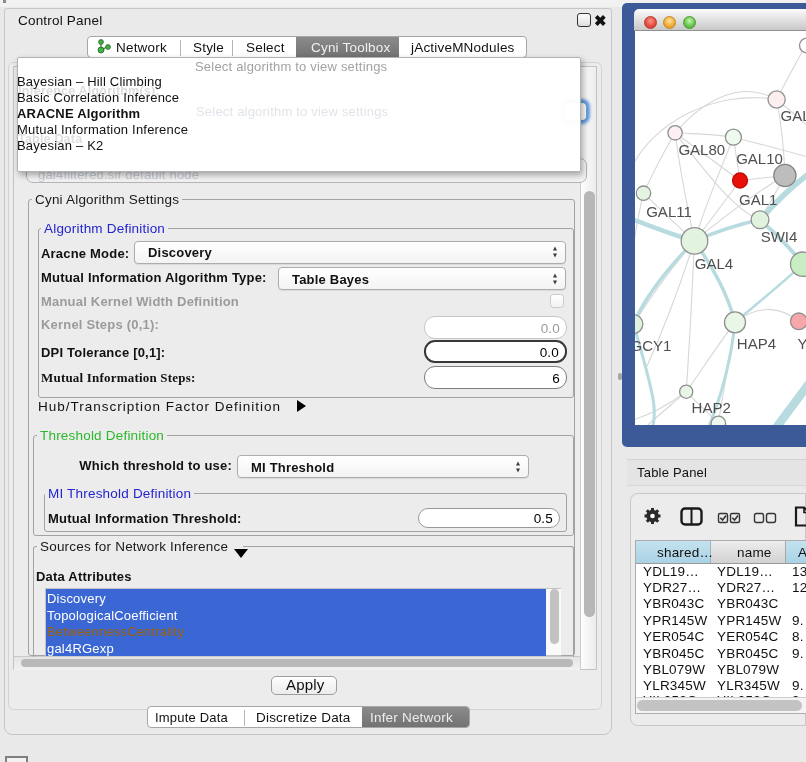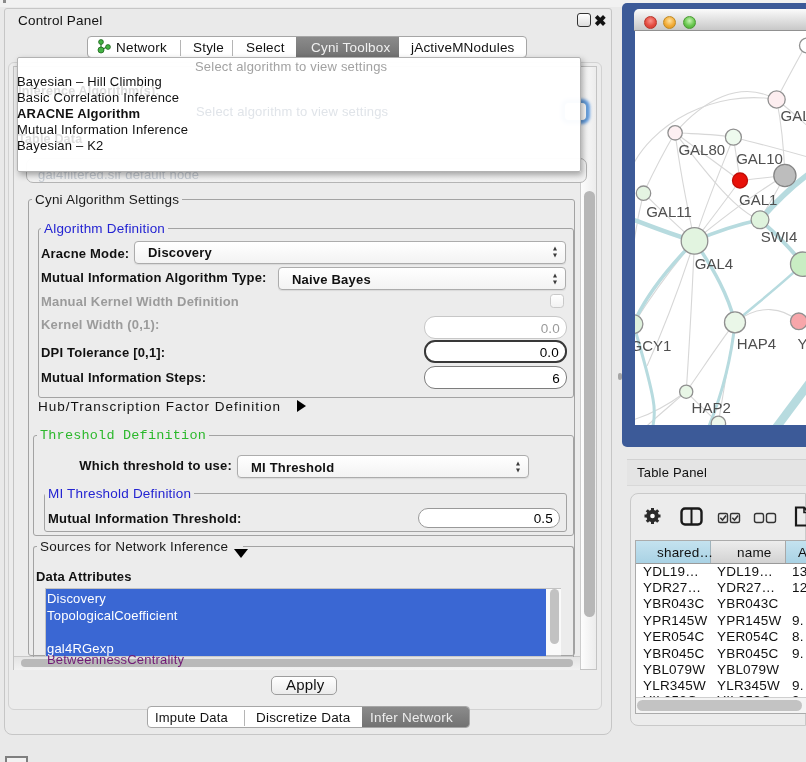--- a/index.html
+++ b/index.html
@@ -70,43 +70,43 @@
 <div class="groupbox" style="left:38px;top:228px;width:534px;height:168px;">
   <div class="gtitle" style="left:2px;font-size:13.5px;color:#2424d2;">Algorithm Definition</div>
 </div>
 <div class="lbl b" style="left:41px;top:246px;">Aracne Mode:</div>
 <div class="combo" style="left:134px;top:240.5px;width:430px;height:21px;">
       <span class="ct">Discovery</span>
       <span class="spin"></span>
     </div>
 <div class="lbl b" style="left:41px;top:270px;">Mutual Information Algorithm Type:</div>
 <div class="combo" style="left:278px;top:267px;width:286px;height:21px;">
-      <span class="ct">Naive Bayes</span>
+      <span class="ct">Table Bayes</span>
       <span class="spin"></span>
     </div>
 <div class="lbl b gray" style="left:41px;top:294px;">Manual Kernel Width Definition</div>
 <div class="abs" style="left:550px;top:294px;width:14px;height:14px;background:linear-gradient(#ffffff,#f2f2f2);border:1px solid #c9c9c9;border-radius:3.5px;box-sizing:border-box;"></div>
-<div class="lbl b gray" style="left:41px;top:317px;">Kernel Width (0,1):</div>
+<div class="lbl b gray" style="left:41px;top:317px;">Kernel Steps (0,1):</div>
 <div class="field" style="left:424px;top:316px;width:143px;height:23px;border:1px solid #c7c7c7;box-sizing:border-box;color:#9b9b9b;">
       <span>0.0</span>
     </div>
 <div class="lbl b" style="left:41px;top:345px;">DPI Tolerance [0,1]:</div>
 <div class="field" style="left:424px;top:340px;width:143px;height:23px;border:2px solid #383838;box-sizing:border-box;color:#000;">
       <span>0.0</span>
     </div>
-<div class="lbl b" style="left:41px;top:370px;">Mutual Information Steps:</div>
+<div class="lbl b" style="left:41px;top:370px;font-family:Liberation Serif, serif;">Mutual Information Steps:</div>
 <div class="field" style="left:424px;top:366px;width:143px;height:23px;border:1px solid #7d7d7d;box-sizing:border-box;color:#000;">
       <span>6</span>
     </div>
 
 <div class="lbl" style="left:38px;top:399px;font-size:13.5px;letter-spacing:1px;">Hub/Transcription Factor Definition</div>
 <div class="abs" style="left:297px;top:400px;width:0;height:0;border-top:6px solid transparent;border-bottom:6px solid transparent;border-left:9px solid #000;"></div>
 
 <div class="groupbox" style="left:33px;top:435px;width:539px;height:99px;">
-  <div class="gtitle" style="left:3px;font-size:13.5px;color:#2cb82c;font-family:Liberation Mono, monospace;">Threshold Definition</div>
+  <div class="gtitle" style="left:3px;font-size:13.5px;color:#2cb82c;">Threshold Definition</div>
 </div>
 <div class="lbl b" style="right:574px;top:458px;text-align:right;">Which threshold to use:</div>
 <div class="combo" style="left:237px;top:455px;width:290px;height:21px;">
       <span class="ct">MI Threshold</span>
       <span class="spin"></span>
     </div>
 <div class="groupbox" style="left:44px;top:493px;width:521px;height:37px;">
   <div class="gtitle" style="left:0px;font-size:13.5px;color:#2424d2;">MI Threshold Definition</div>
 </div>
 <div class="lbl b" style="left:48px;top:511px;">Mutual Information Threshold:</div>
@@ -116,21 +116,21 @@
 
 <div class="groupbox" style="left:33px;top:546px;width:539px;height:110px;border-bottom:none;border-radius:3px 3px 0 0;">
   <div class="gtitle" style="left:3px;font-size:13.5px;color:#1a1a1a;">Sources for Network Inference&nbsp;&nbsp;&nbsp;</div>
 </div>
 <div class="abs" style="left:234px;top:549px;width:0;height:0;border-left:7px solid transparent;border-right:7px solid transparent;border-top:9px solid #000;"></div>
 <div class="lbl b" style="left:36px;top:569px;">Data Attributes</div>
 <div class="abs" style="left:45px;top:588px;width:516px;height:68px;background:#fafafa;border:1px solid #c3c3c3;border-right:none;box-sizing:border-box;"></div>
 <div class="abs" style="left:46px;top:589px;width:500px;height:67px;background:#3a67d3;"></div>
 <div class="lbl" style="left:47px;top:591px;color:#fff;">Discovery</div>
 <div class="lbl" style="left:47px;top:607.5px;color:#fff;">TopologicalCoefficient</div>
-<div class="lbl" style="left:47px;top:652px;color:#701a75;">BetweennessCentrality</div>
+<div class="lbl" style="left:47px;top:624px;color:#a16207;">BetweennessCentrality</div>
 <div class="lbl" style="left:47px;top:640.5px;color:#fff;">gal4RGexp</div>
 <div class="abs" style="left:550px;top:588.5px;width:8.5px;height:55px;background:#c2c2c2;border-radius:4.5px;"></div>
 
 <div class="abs" style="left:271px;top:675.5px;width:66px;height:19px;background:linear-gradient(#ffffff,#ebebeb);border:1px solid #9d9d9d;border-radius:5px;box-sizing:border-box;"></div>
 <div class="lbl" style="left:286px;top:676px;font-size:15px;">Apply</div>
 
 <div class="abs" style="left:147px;top:706px;width:323px;height:22px;background:#fff;border:1px solid #a6a6a6;border-radius:4px;box-sizing:border-box;overflow:hidden;">
   <div class="abs" style="left:96px;top:3px;width:1px;height:16px;background:#b5b5b5;"></div>
   <div class="abs" style="left:214px;top:0;width:109px;height:22px;background:linear-gradient(#8b8b8b,#707070);"></div>
 </div>

